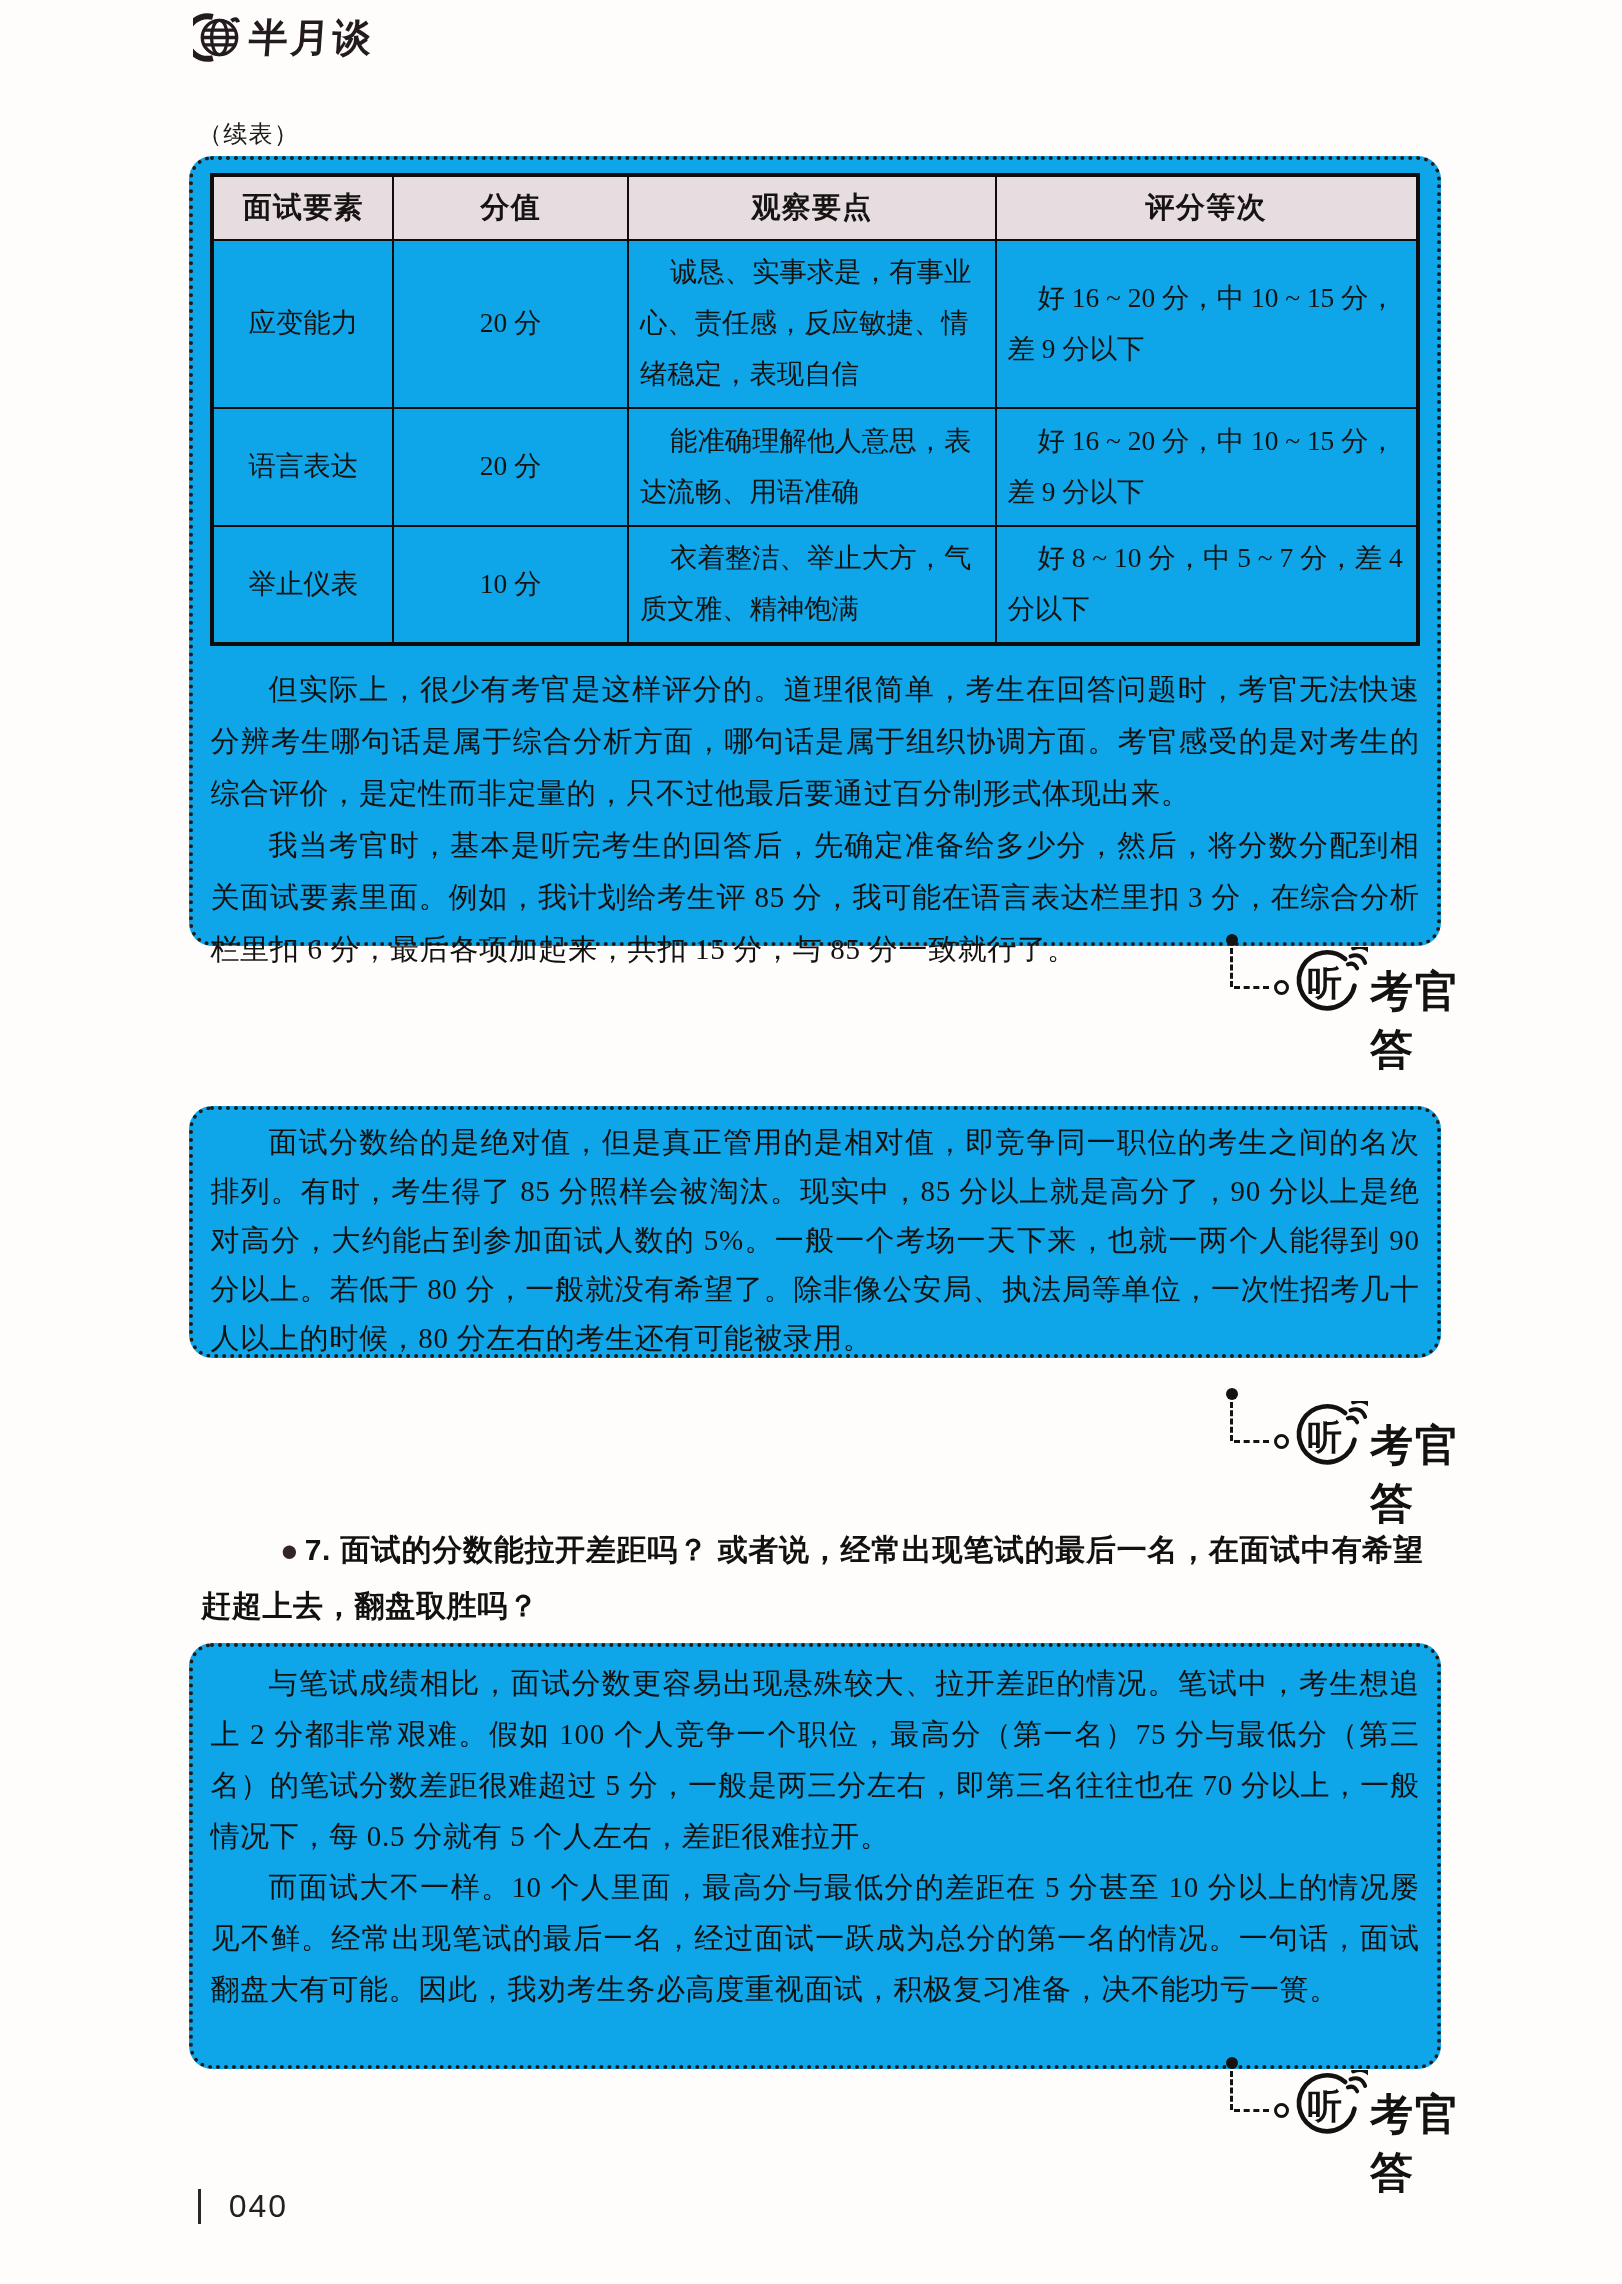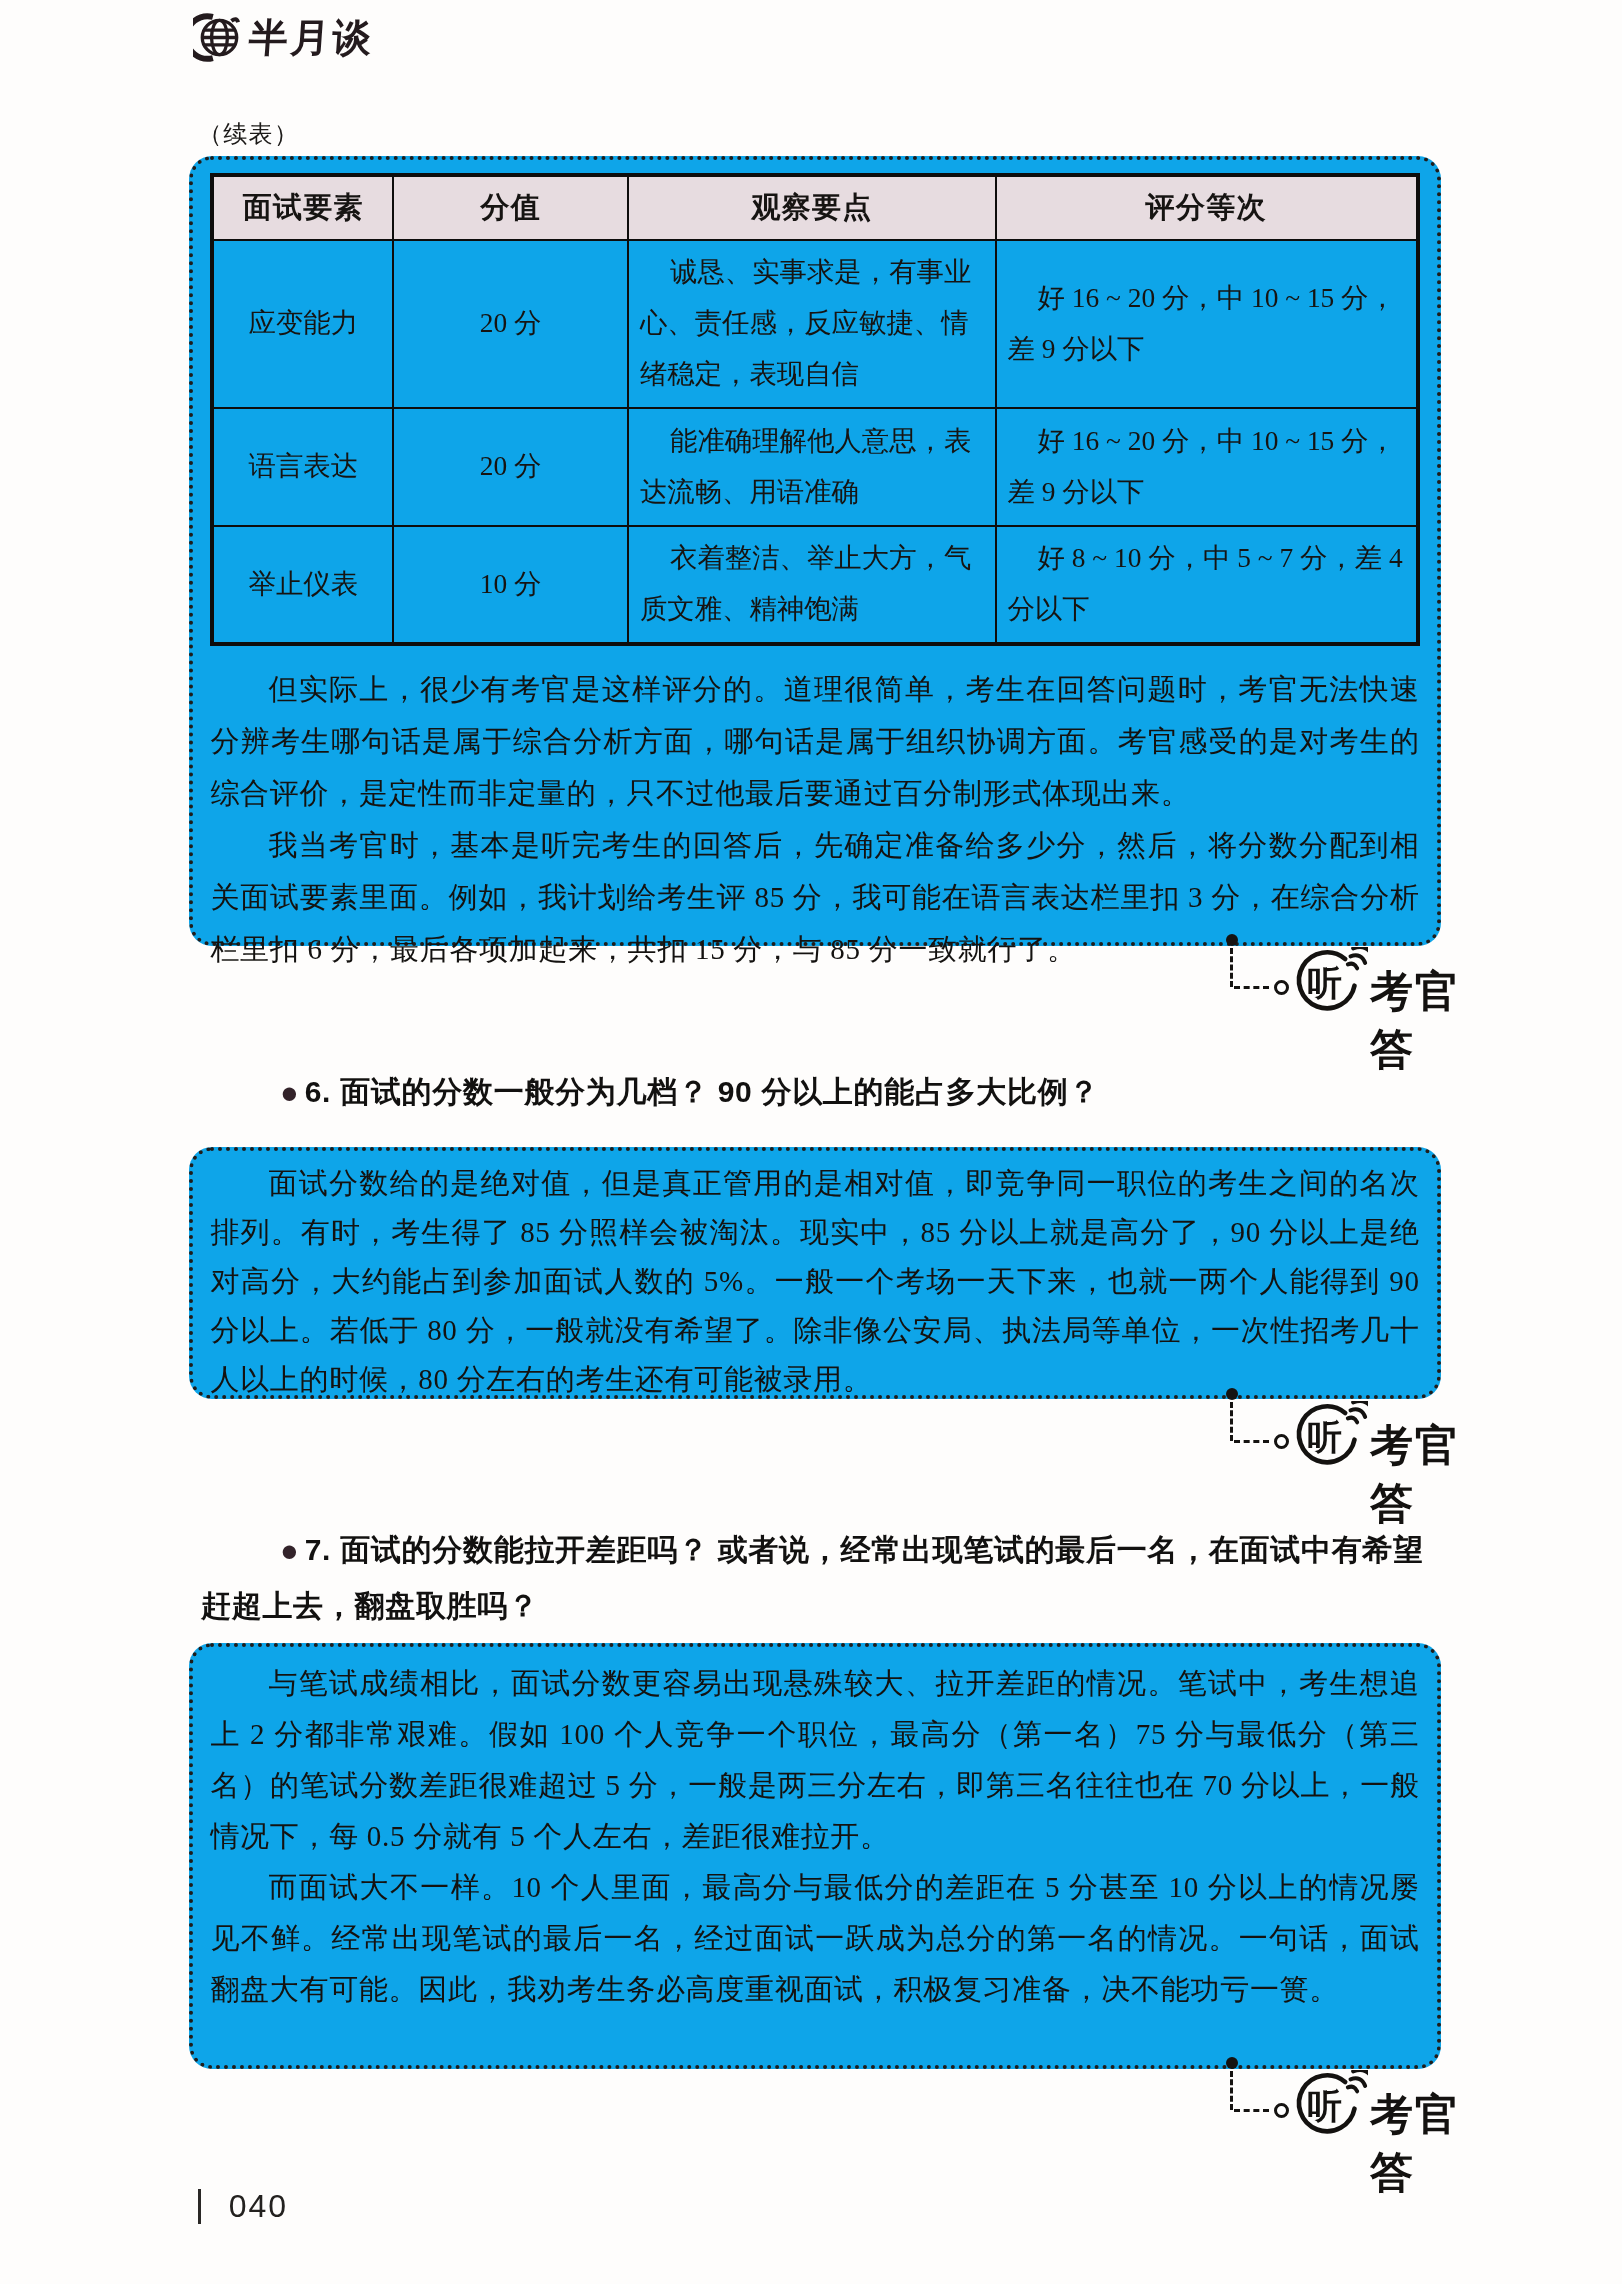--- a/index.html
+++ b/index.html
@@ -21,21 +21,21 @@
   }
   
   .cont-label{position:absolute;left:198px;top:118px;font-size:24px;color:#1c1a18;letter-spacing:1.3px;}
   
   .dotbox{
     position:absolute;left:189px;width:1252px;
     border:4px dotted #1f1d1b;border-radius:23px;
     box-sizing:border-box;background:#0ea5e9;
   }
   .box1{top:156px;height:790px;padding:13.4px 17.4px 6.7px 17.4px;}
-  .box2{top:1147px;height:252px;padding:8px 17.4px;}
+  .box2{top:1106px;height:252px;padding:8px 17.4px;}
   .box3{top:1643px;height:426px;padding:10.7px 17.4px;}
   
   table.score{
     width:100%;border-collapse:collapse;table-layout:fixed;
     border:4px solid #0e0d0c;
     font-size:27.4px;
   }
   table.score th{
     background:#e7dce0;
     font-weight:bold;font-size:29px;letter-spacing:1.3px;
@@ -164,21 +164,20 @@
         <path d="M78 18 A42 42 0 1 0 92 58" fill="none" stroke="#141210" stroke-width="7" stroke-linecap="round"></path>
         <text x="47" y="72" font-size="52" font-weight="bold" text-anchor="middle" fill="#141210" font-family="Liberation Sans, sans-serif">听</text>
         <path d="M82 26 q10 -4 14 6" fill="none" stroke="#141210" stroke-width="6" stroke-linecap="round"></path>
         <path d="M86 14 q16 -6 22 10" fill="none" stroke="#141210" stroke-width="6" stroke-linecap="round"></path>
         <path d="M90 2 q22 -8 30 14" fill="none" stroke="#141210" stroke-width="6" stroke-linecap="round"></path>
       </svg>
     </span>
     <span class="label">考官答</span>
   </div>
 
-  <p class="question q6"><span class="q-bullet">●</span><span>6.</span> <span>面试的分数一般分为几档？ 90 分以上的能占多大比例？</span></p>
 
   <div class="dotbox box2">
     <p class="para">面试分数给的是绝对值，但是真正管用的是相对值，即竞争同一职位的考生之间的名次排列。有时，考生得了 85 分照样会被淘汰。现实中，85 分以上就是高分了，90 分以上是绝对高分，大约能占到参加面试人数的 5%。一般一个考场一天下来，也就一两个人能得到 90 分以上。若低于 80 分，一般就没有希望了。除非像公安局、执法局等单位，一次性招考几十人以上的时候，80 分左右的考生还有可能被录用。</p>
   </div>
 
   <div class="stamp s2">
     <span class="dot"></span>
     <span class="vline"></span>
     <span class="hline"></span>
     <span class="ring"></span>

